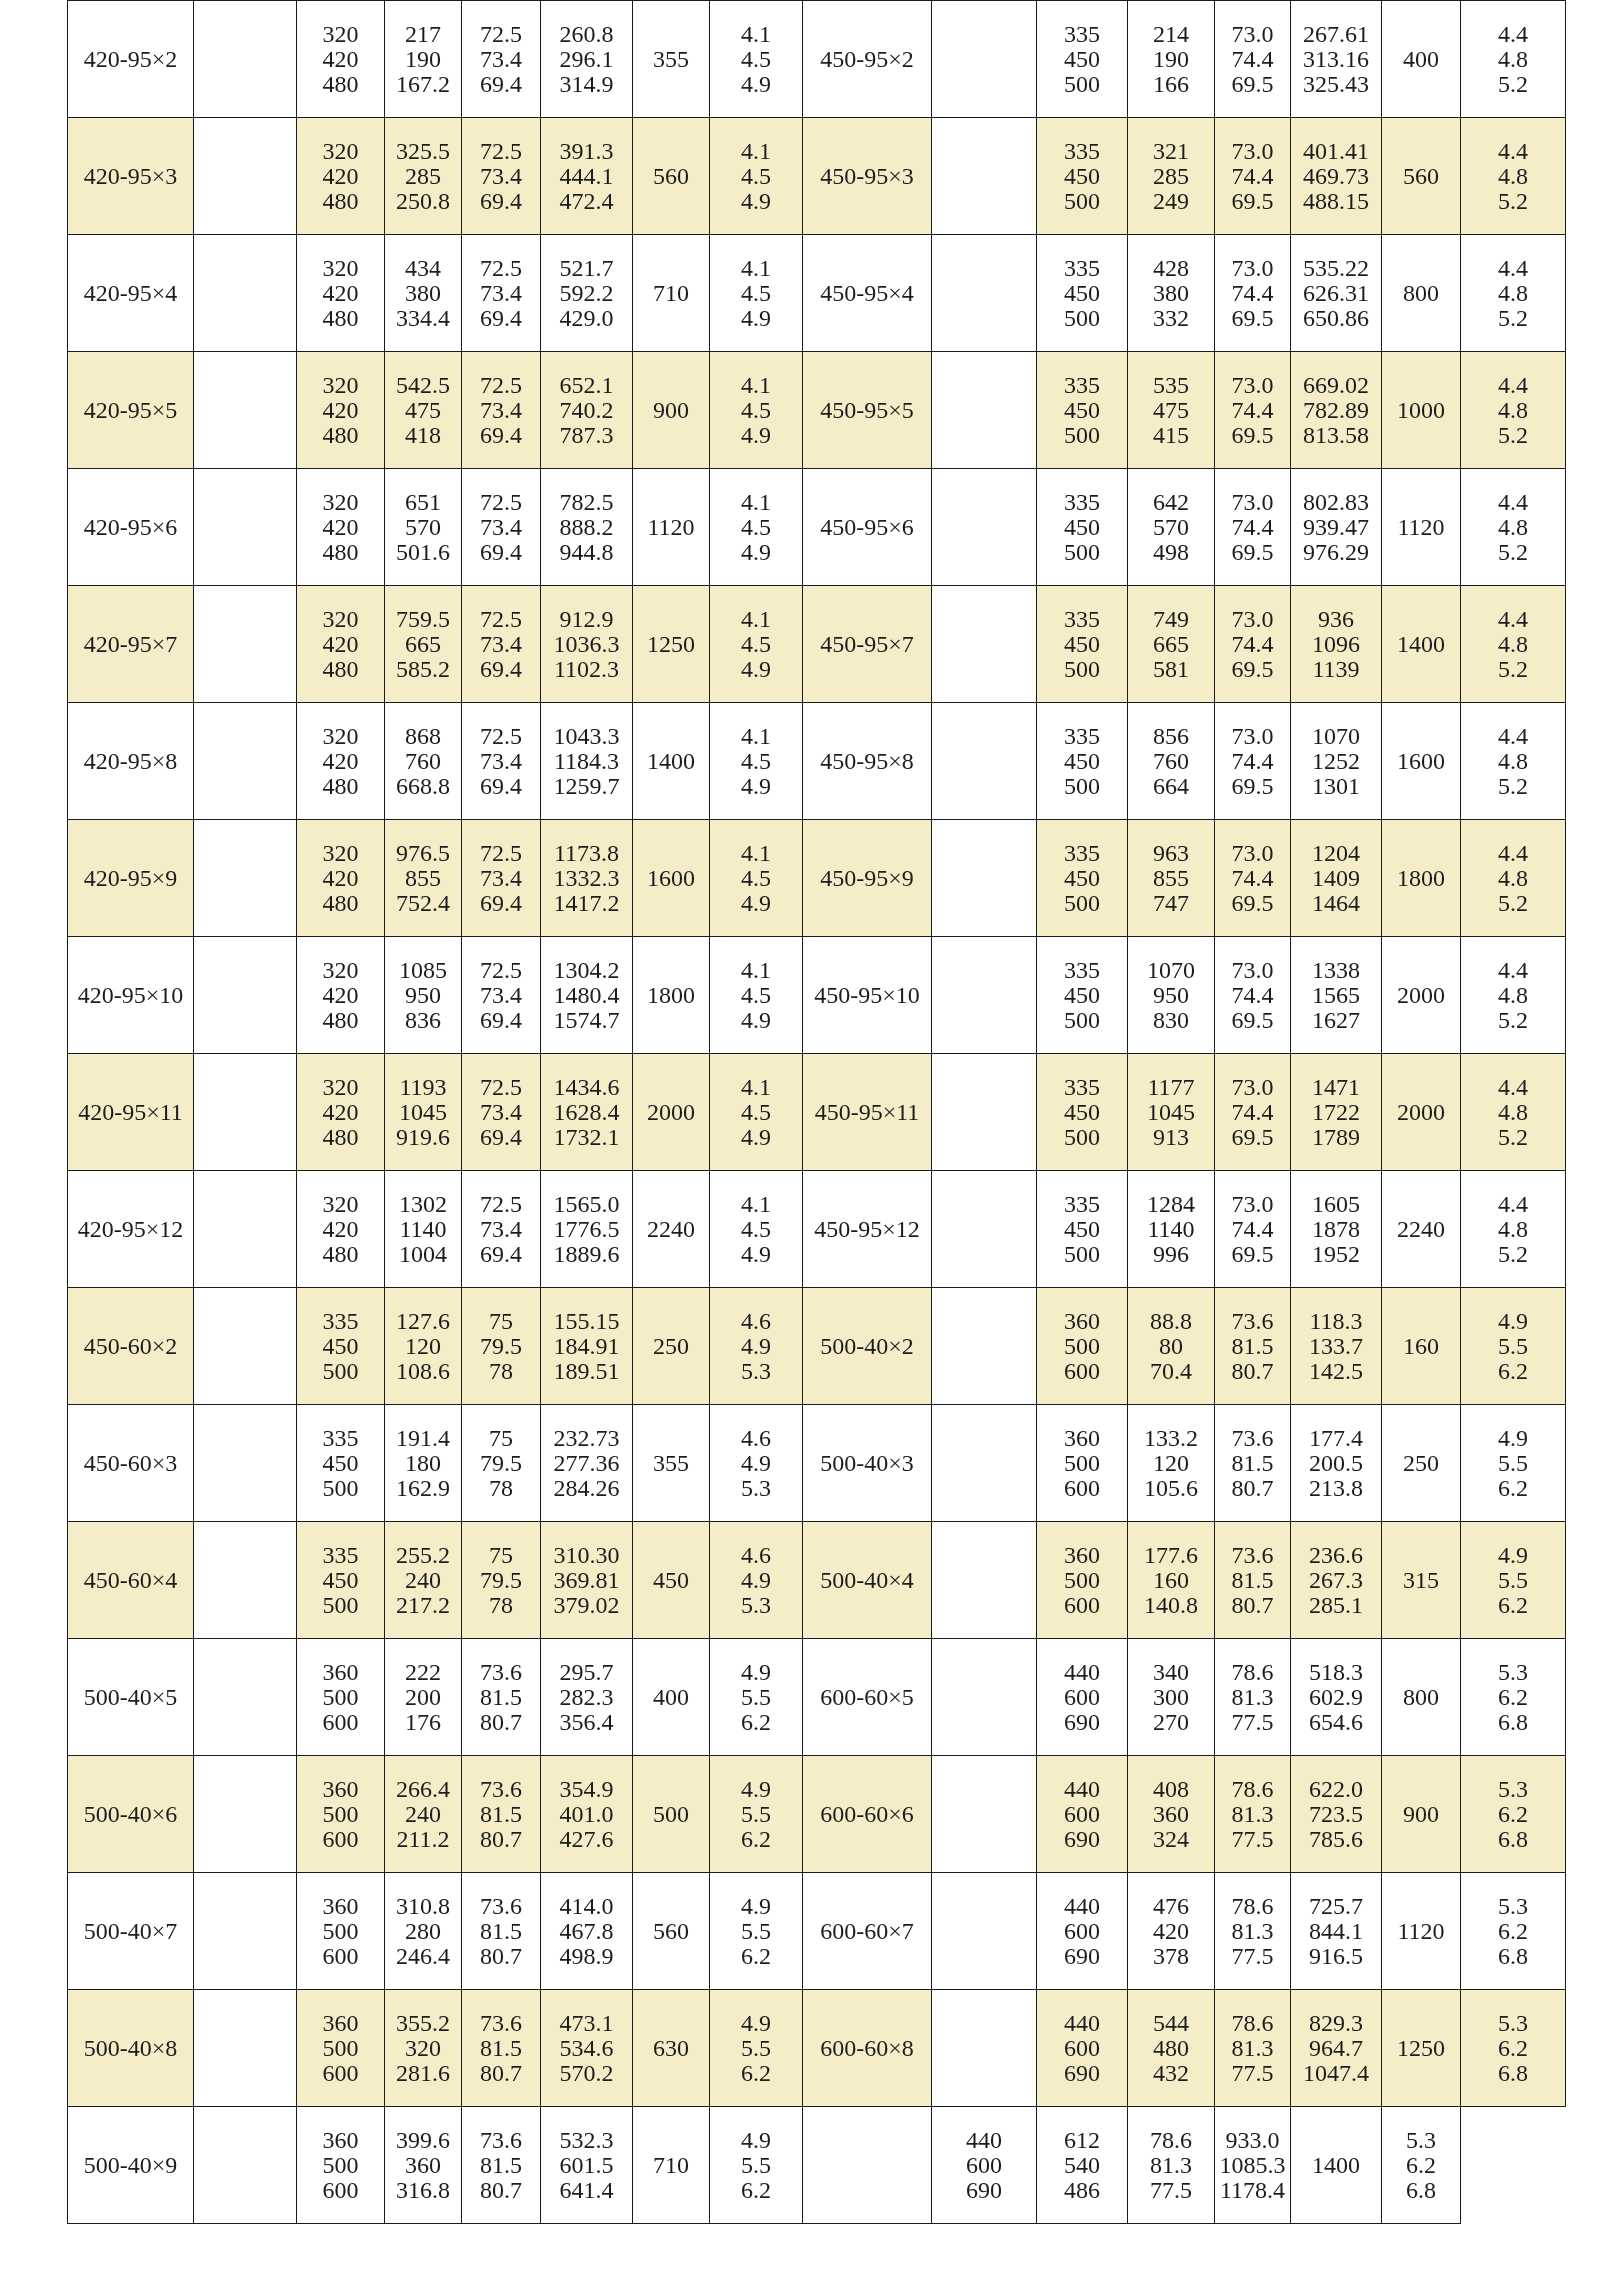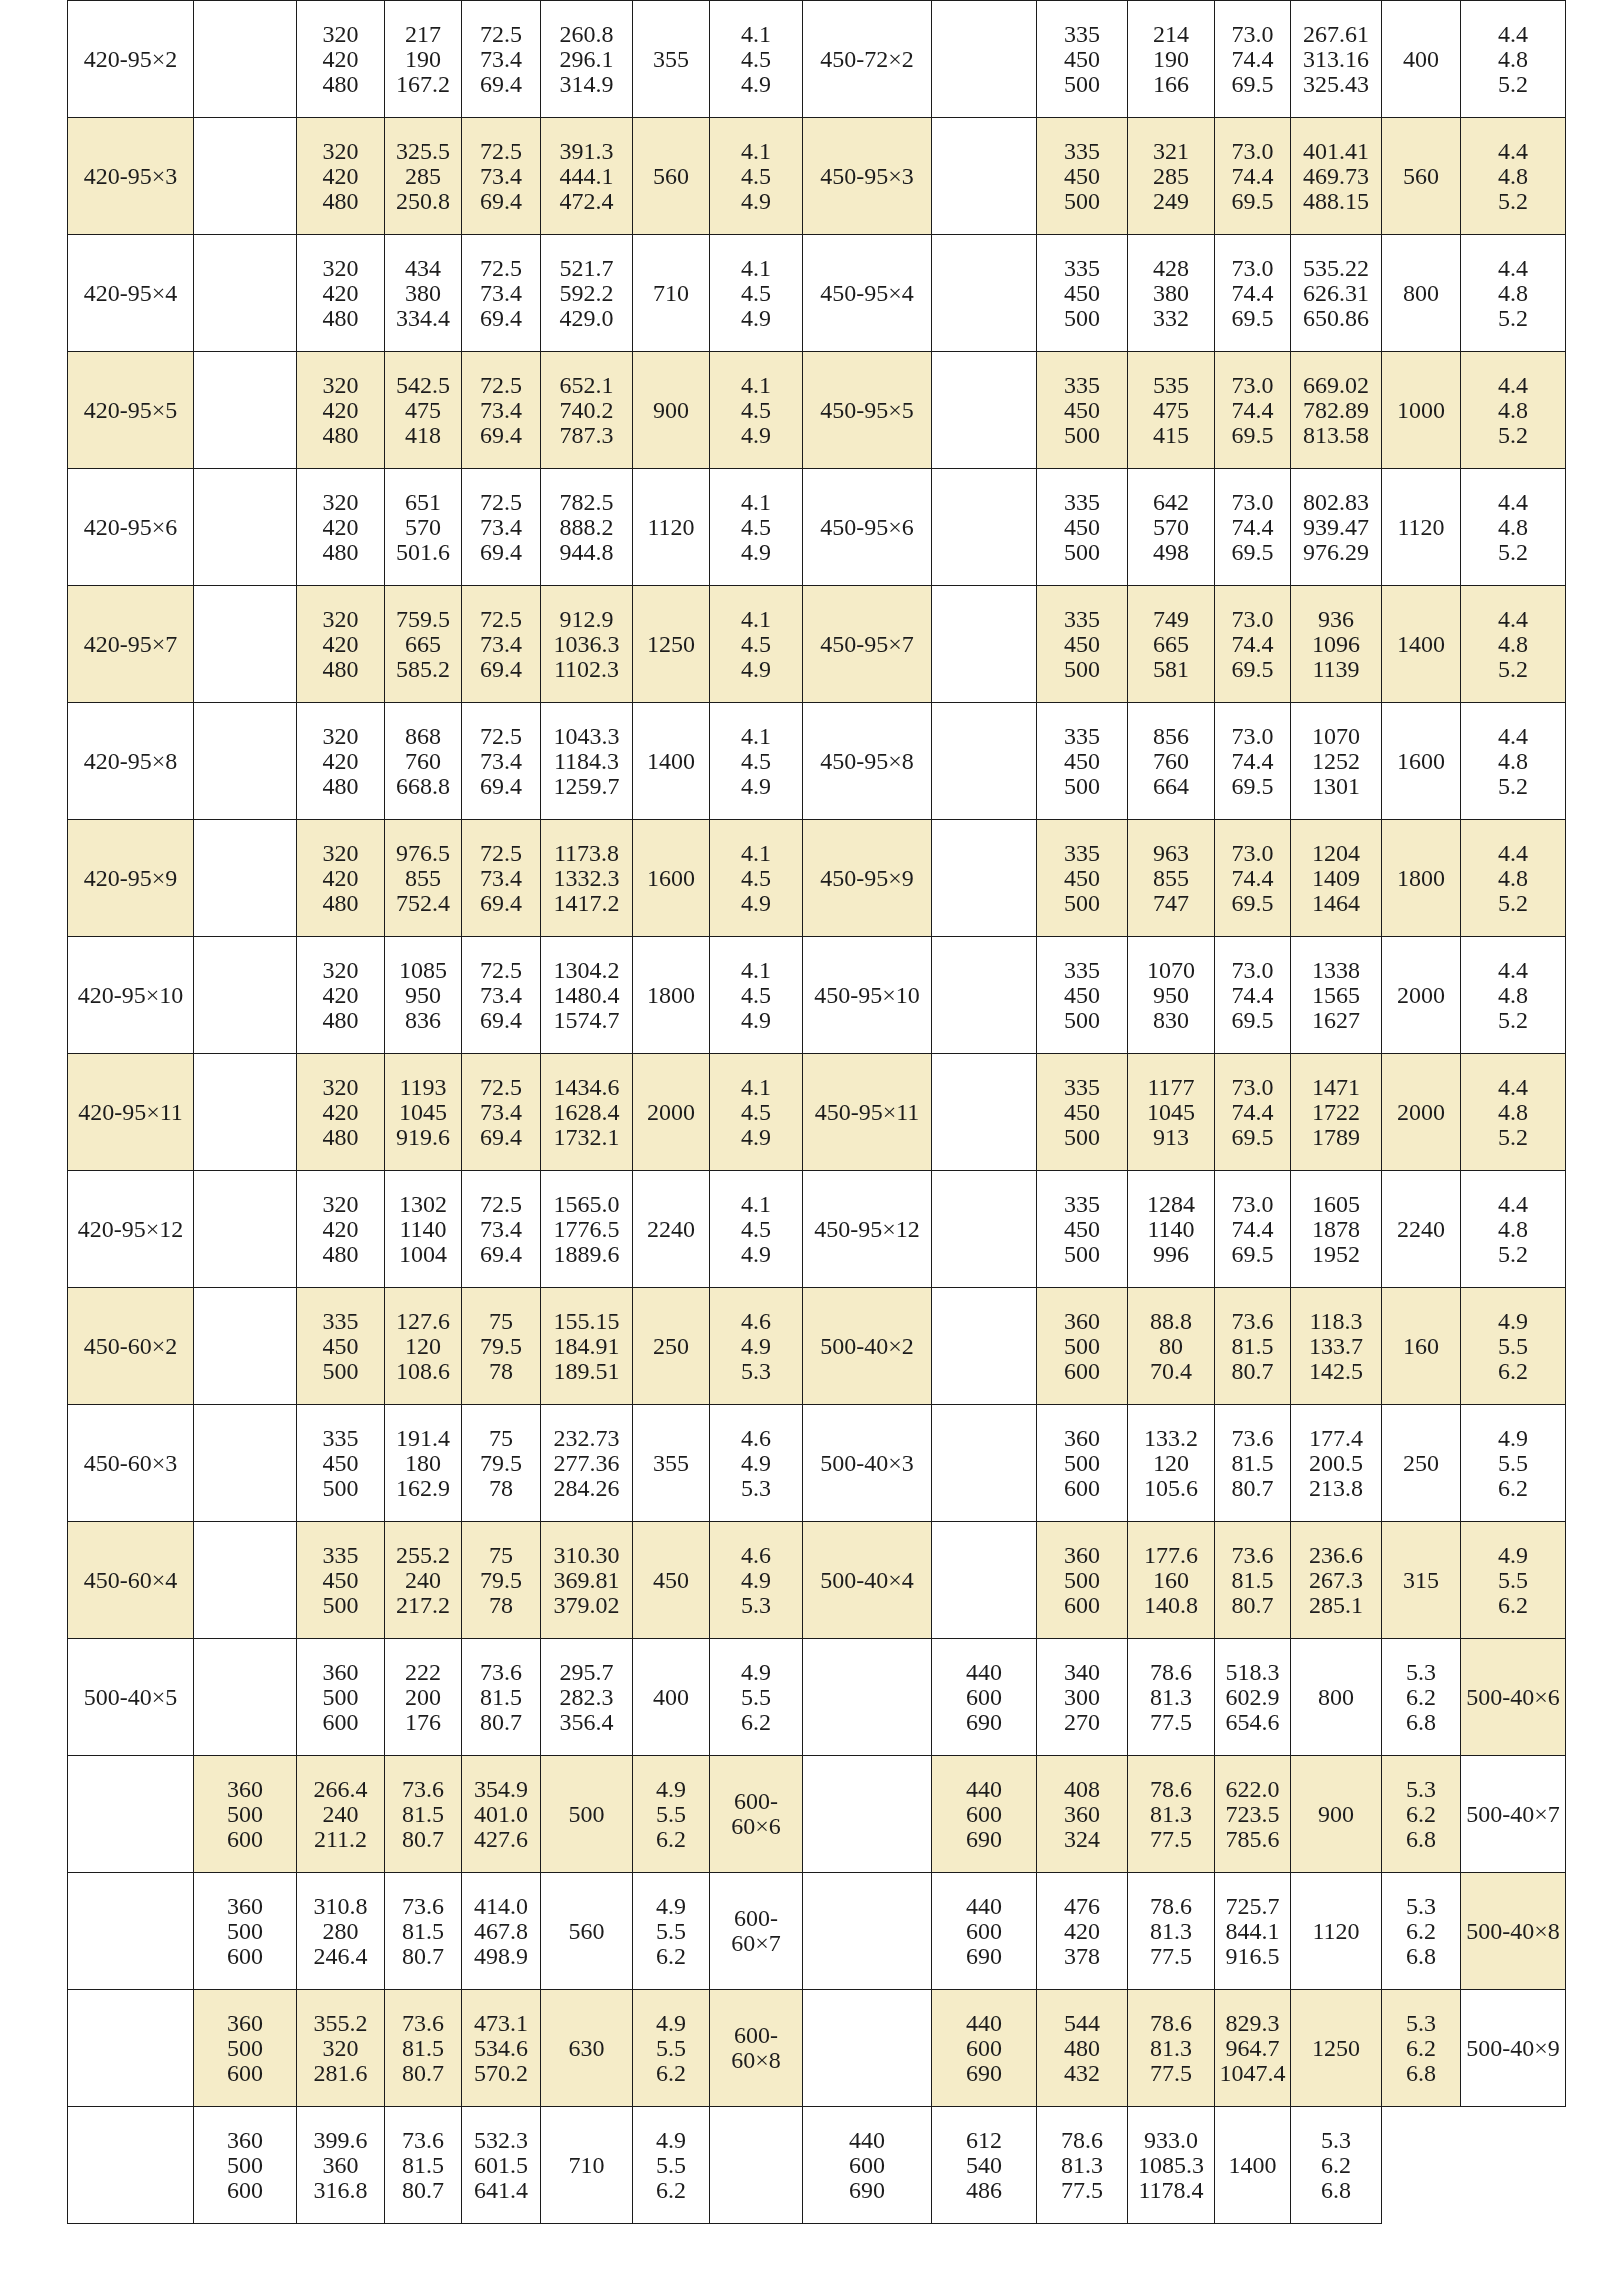--- a/index.html
+++ b/index.html
@@ -71,21 +71,21 @@
       </div>
       <div class="c">
         <span class="ln">355</span>
       </div>
       <div class="c">
         <span class="ln">4.1</span>
         <span class="ln">4.5</span>
         <span class="ln">4.9</span>
       </div>
       <div class="c">
-        <span class="ln">450-72×2</span>
+        <span class="ln">450-95×2</span>
       </div>
       <div class="c sp"></div>
       <div class="c">
         <span class="ln">335</span>
         <span class="ln">450</span>
         <span class="ln">500</span>
       </div>
       <div class="c">
         <span class="ln">214</span>
         <span class="ln">190</span>
@@ -965,20 +965,23 @@
         <span class="ln">282.3</span>
         <span class="ln">356.4</span>
       </div>
       <div class="c">
         <span class="ln">400</span>
       </div>
       <div class="c">
         <span class="ln">4.9</span>
         <span class="ln">5.5</span>
         <span class="ln">6.2</span>
+      </div>
+      <div class="c">
+        <span class="ln">600-60×5</span>
       </div>
       <div class="c sp"></div>
       <div class="c">
         <span class="ln">440</span>
         <span class="ln">600</span>
         <span class="ln">690</span>
       </div>
       <div class="c">
         <span class="ln">340</span>
         <span class="ln">300</span>

